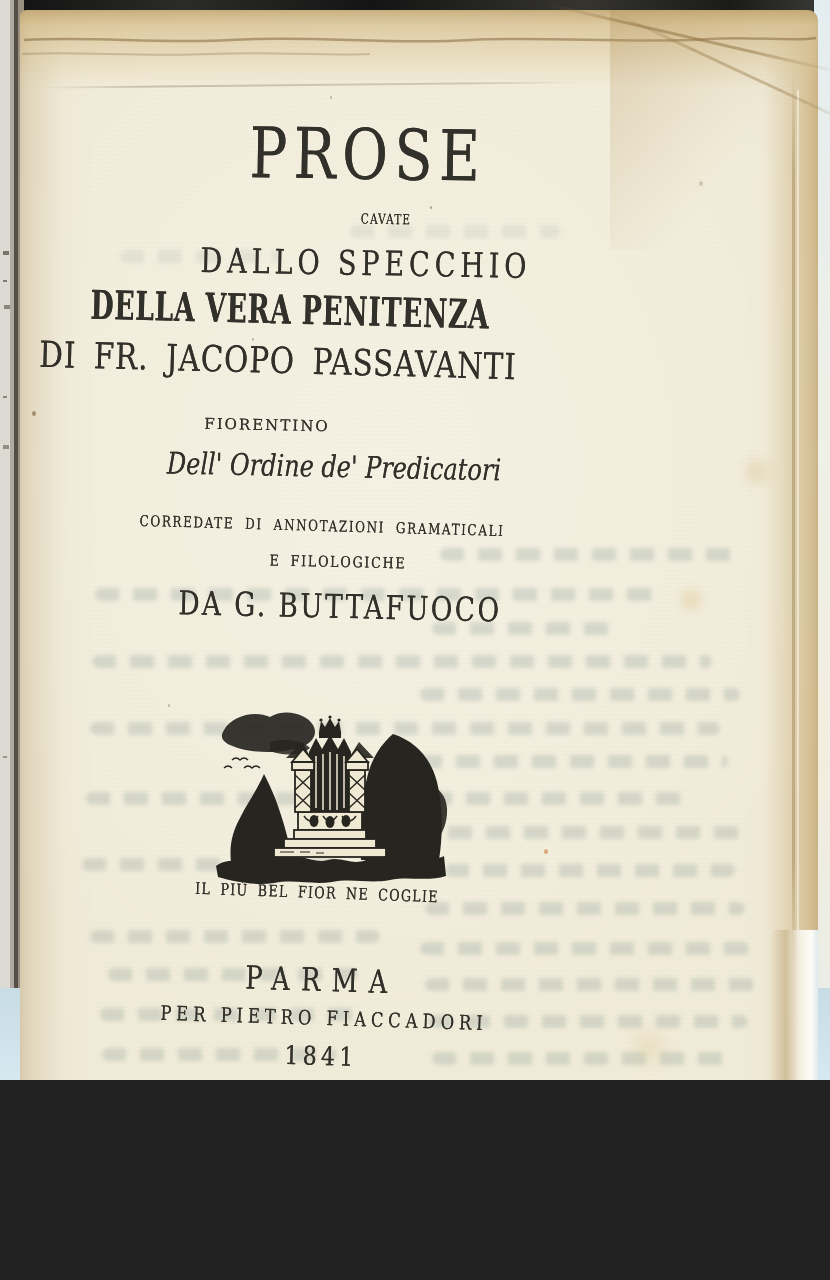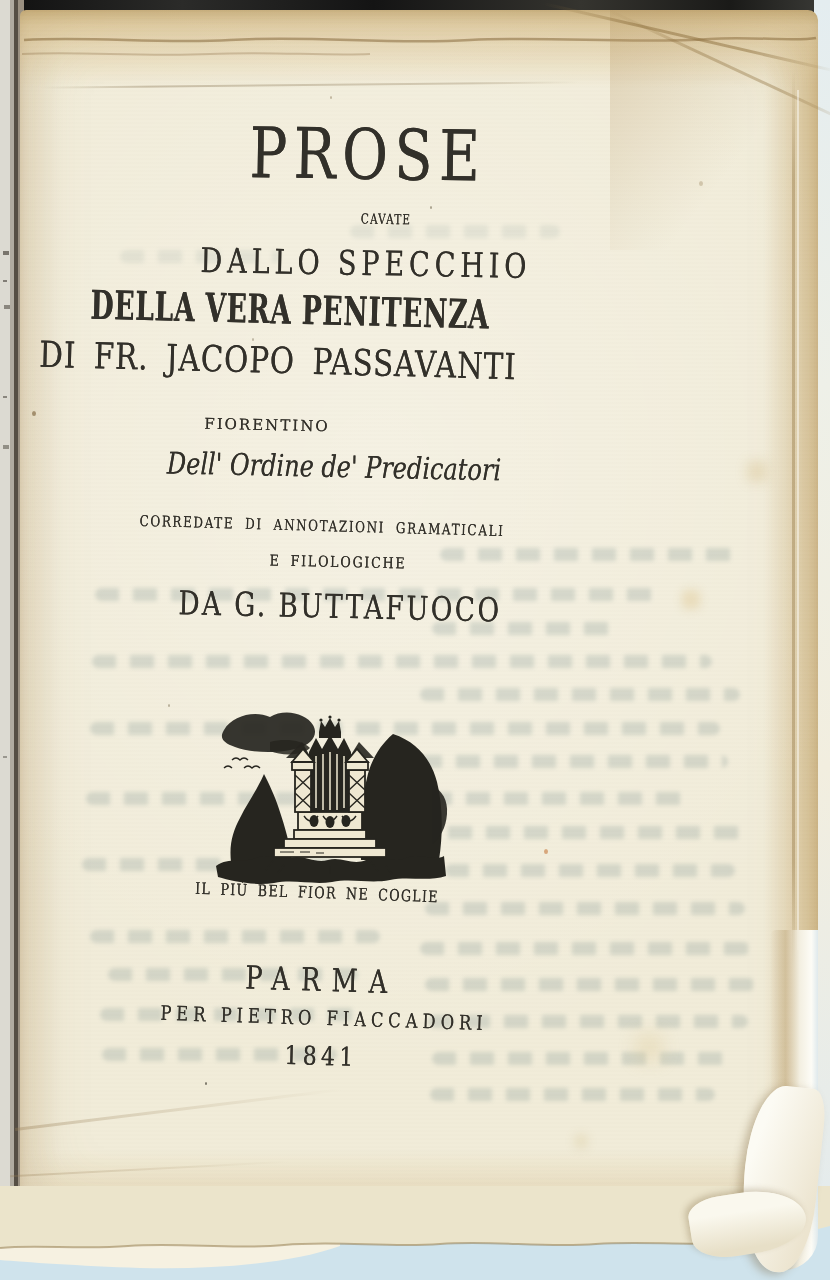--- a/index.html
+++ b/index.html
@@ -1,17 +1,17 @@
 <!DOCTYPE html>
 <html><head>
 <meta charset="utf-8">
 <style>
   html,body{margin:0;padding:0;background:#222;}
   .photo{
-    position:relative; width:830px; height:1280px; overflow:hidden;
+    position:relative; width:830px; height:1080px; overflow:hidden;
     font-family:"DejaVu Serif","Liberation Serif",serif;
     background:#22c55e;
   }
   
   .backdrop-top{position:absolute;left:0;top:0;width:830px;height:14px;z-index:2;
     background:linear-gradient(90deg,#101010 0%,#2b2b29 22%,#141414 45%,#35342f 70%,#1a1a18 88%,#3c3c38 100%);}
   .backdrop-bottom{position:absolute;left:0;bottom:0;width:830px;height:92px;z-index:2;
     background:linear-gradient(180deg,#c8dce6 0%,#d6e8f0 100%);}
   .backdrop-left{position:absolute;left:0;top:0;width:24px;height:1280px;z-index:2;
     background:linear-gradient(90deg,#dcdad2 0 10px,#b0aba0 10px 14px,#554e44 14px 18px,#9a9081 18px 24px);}

